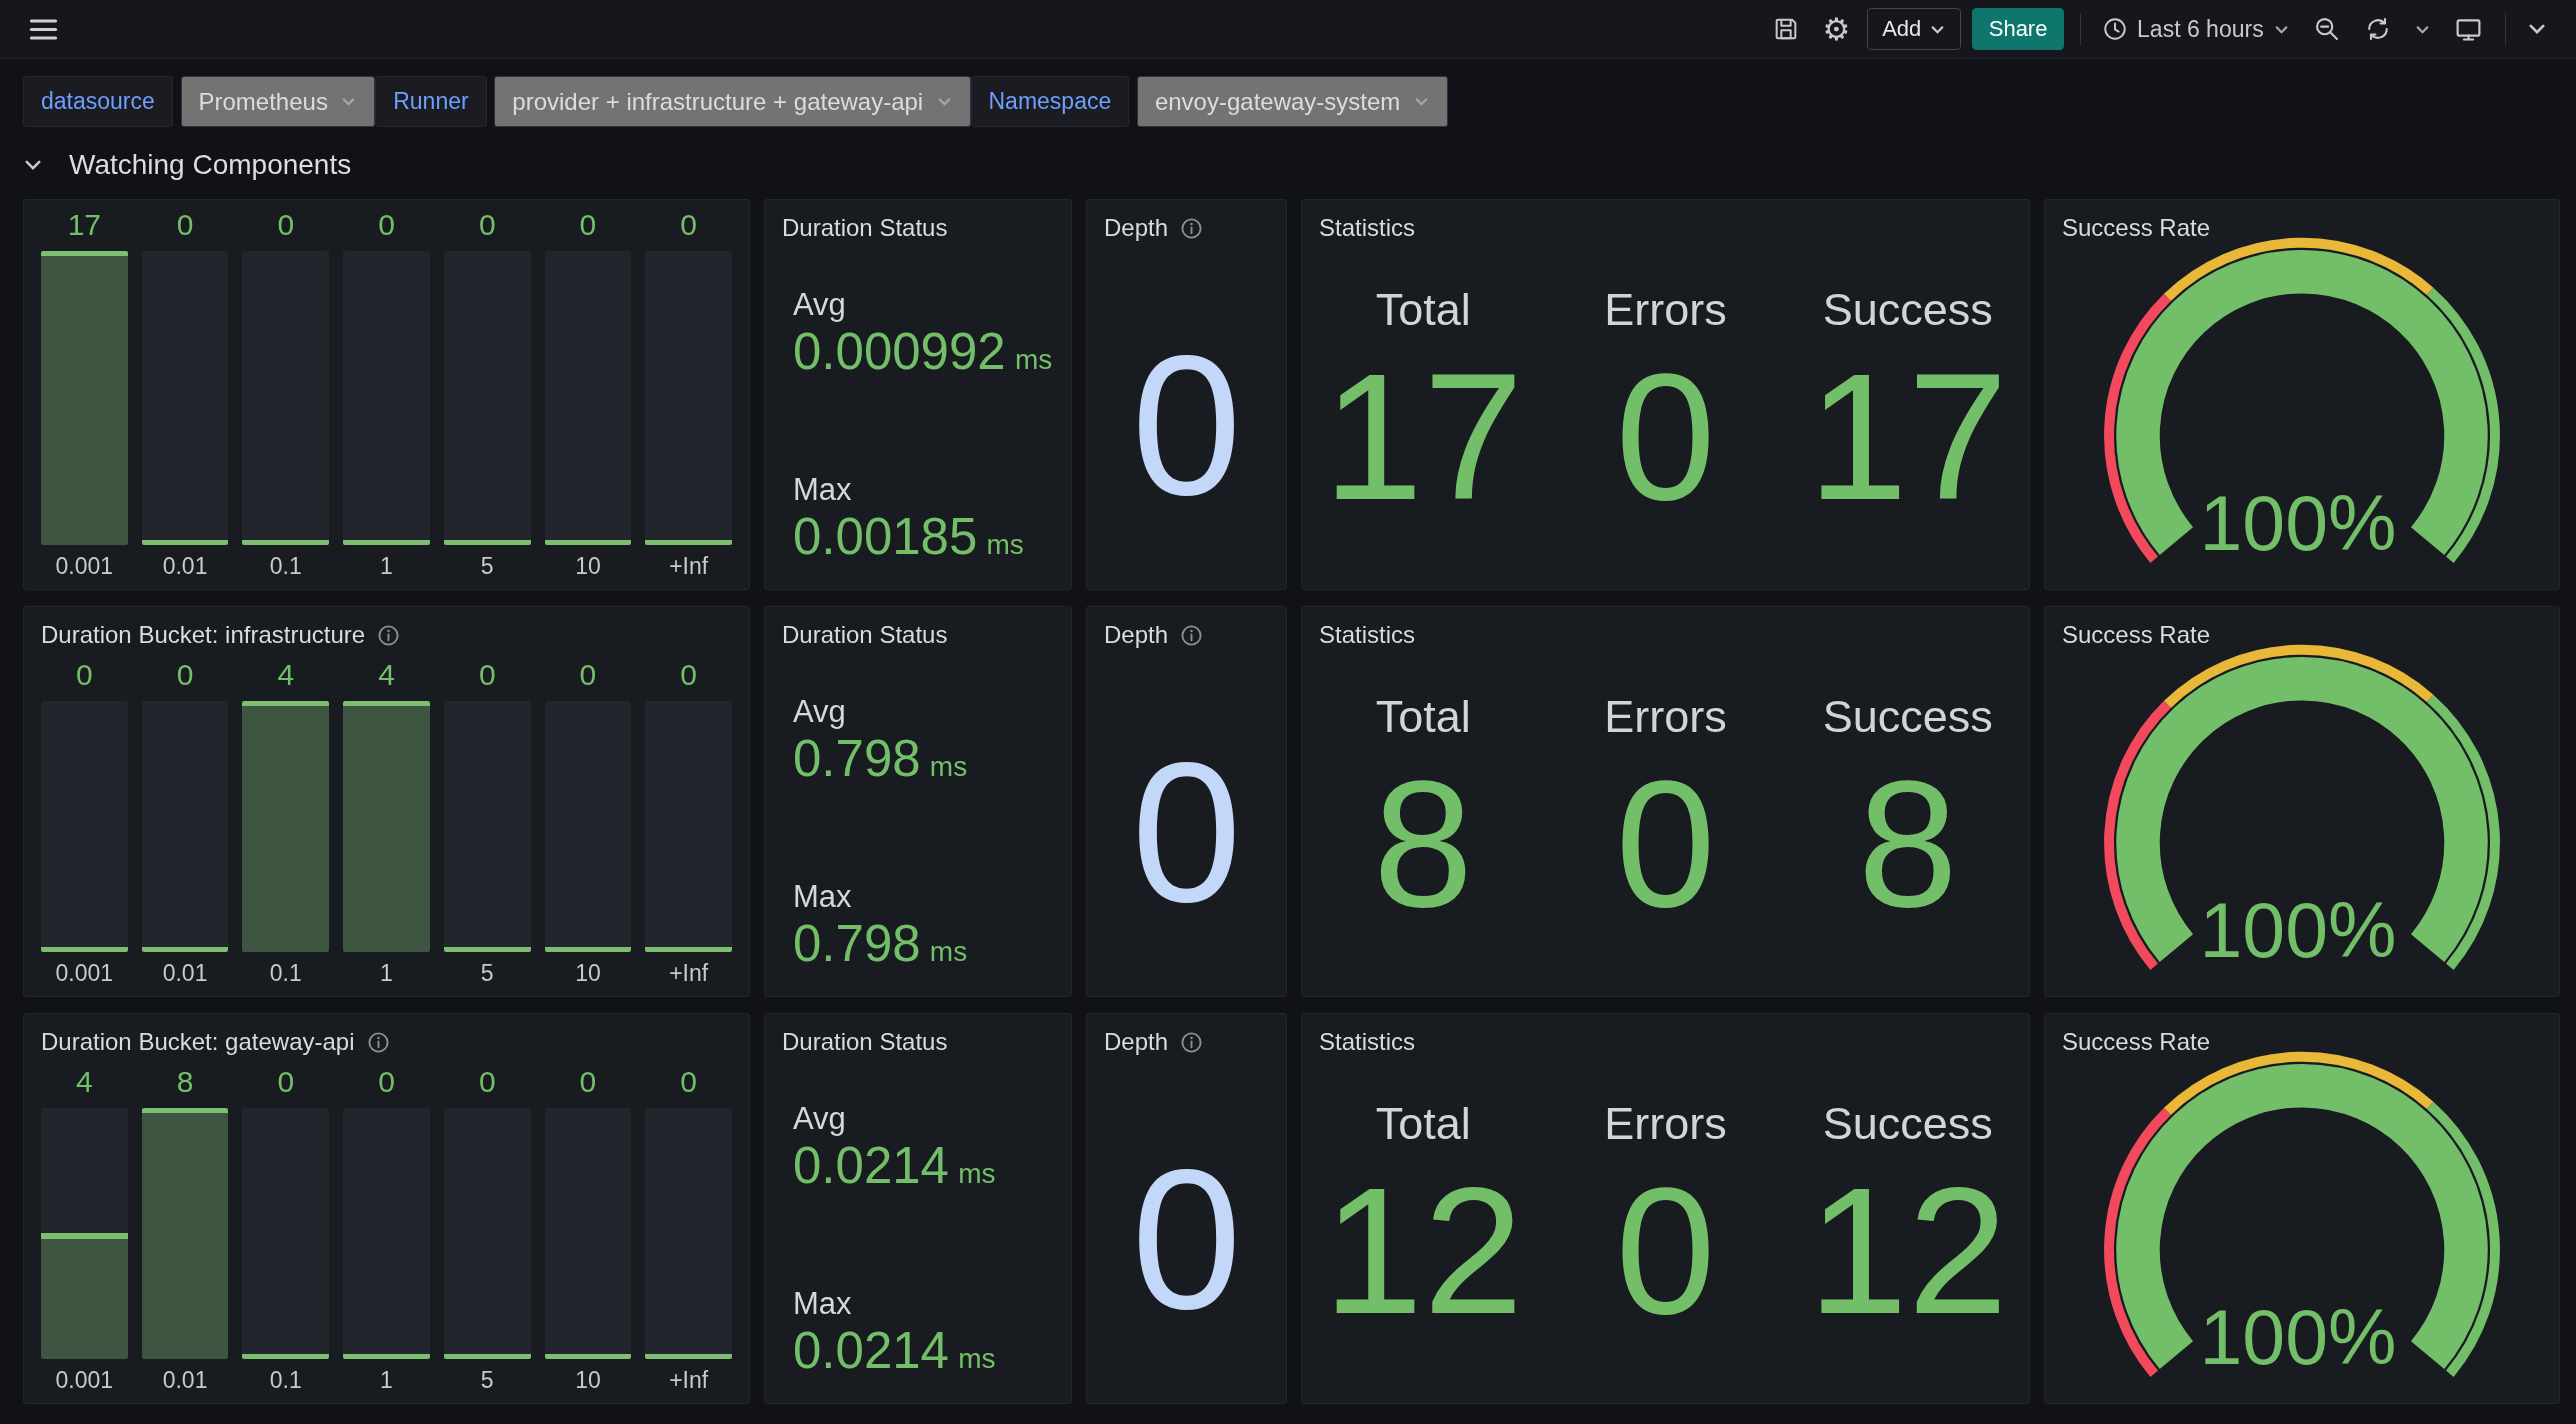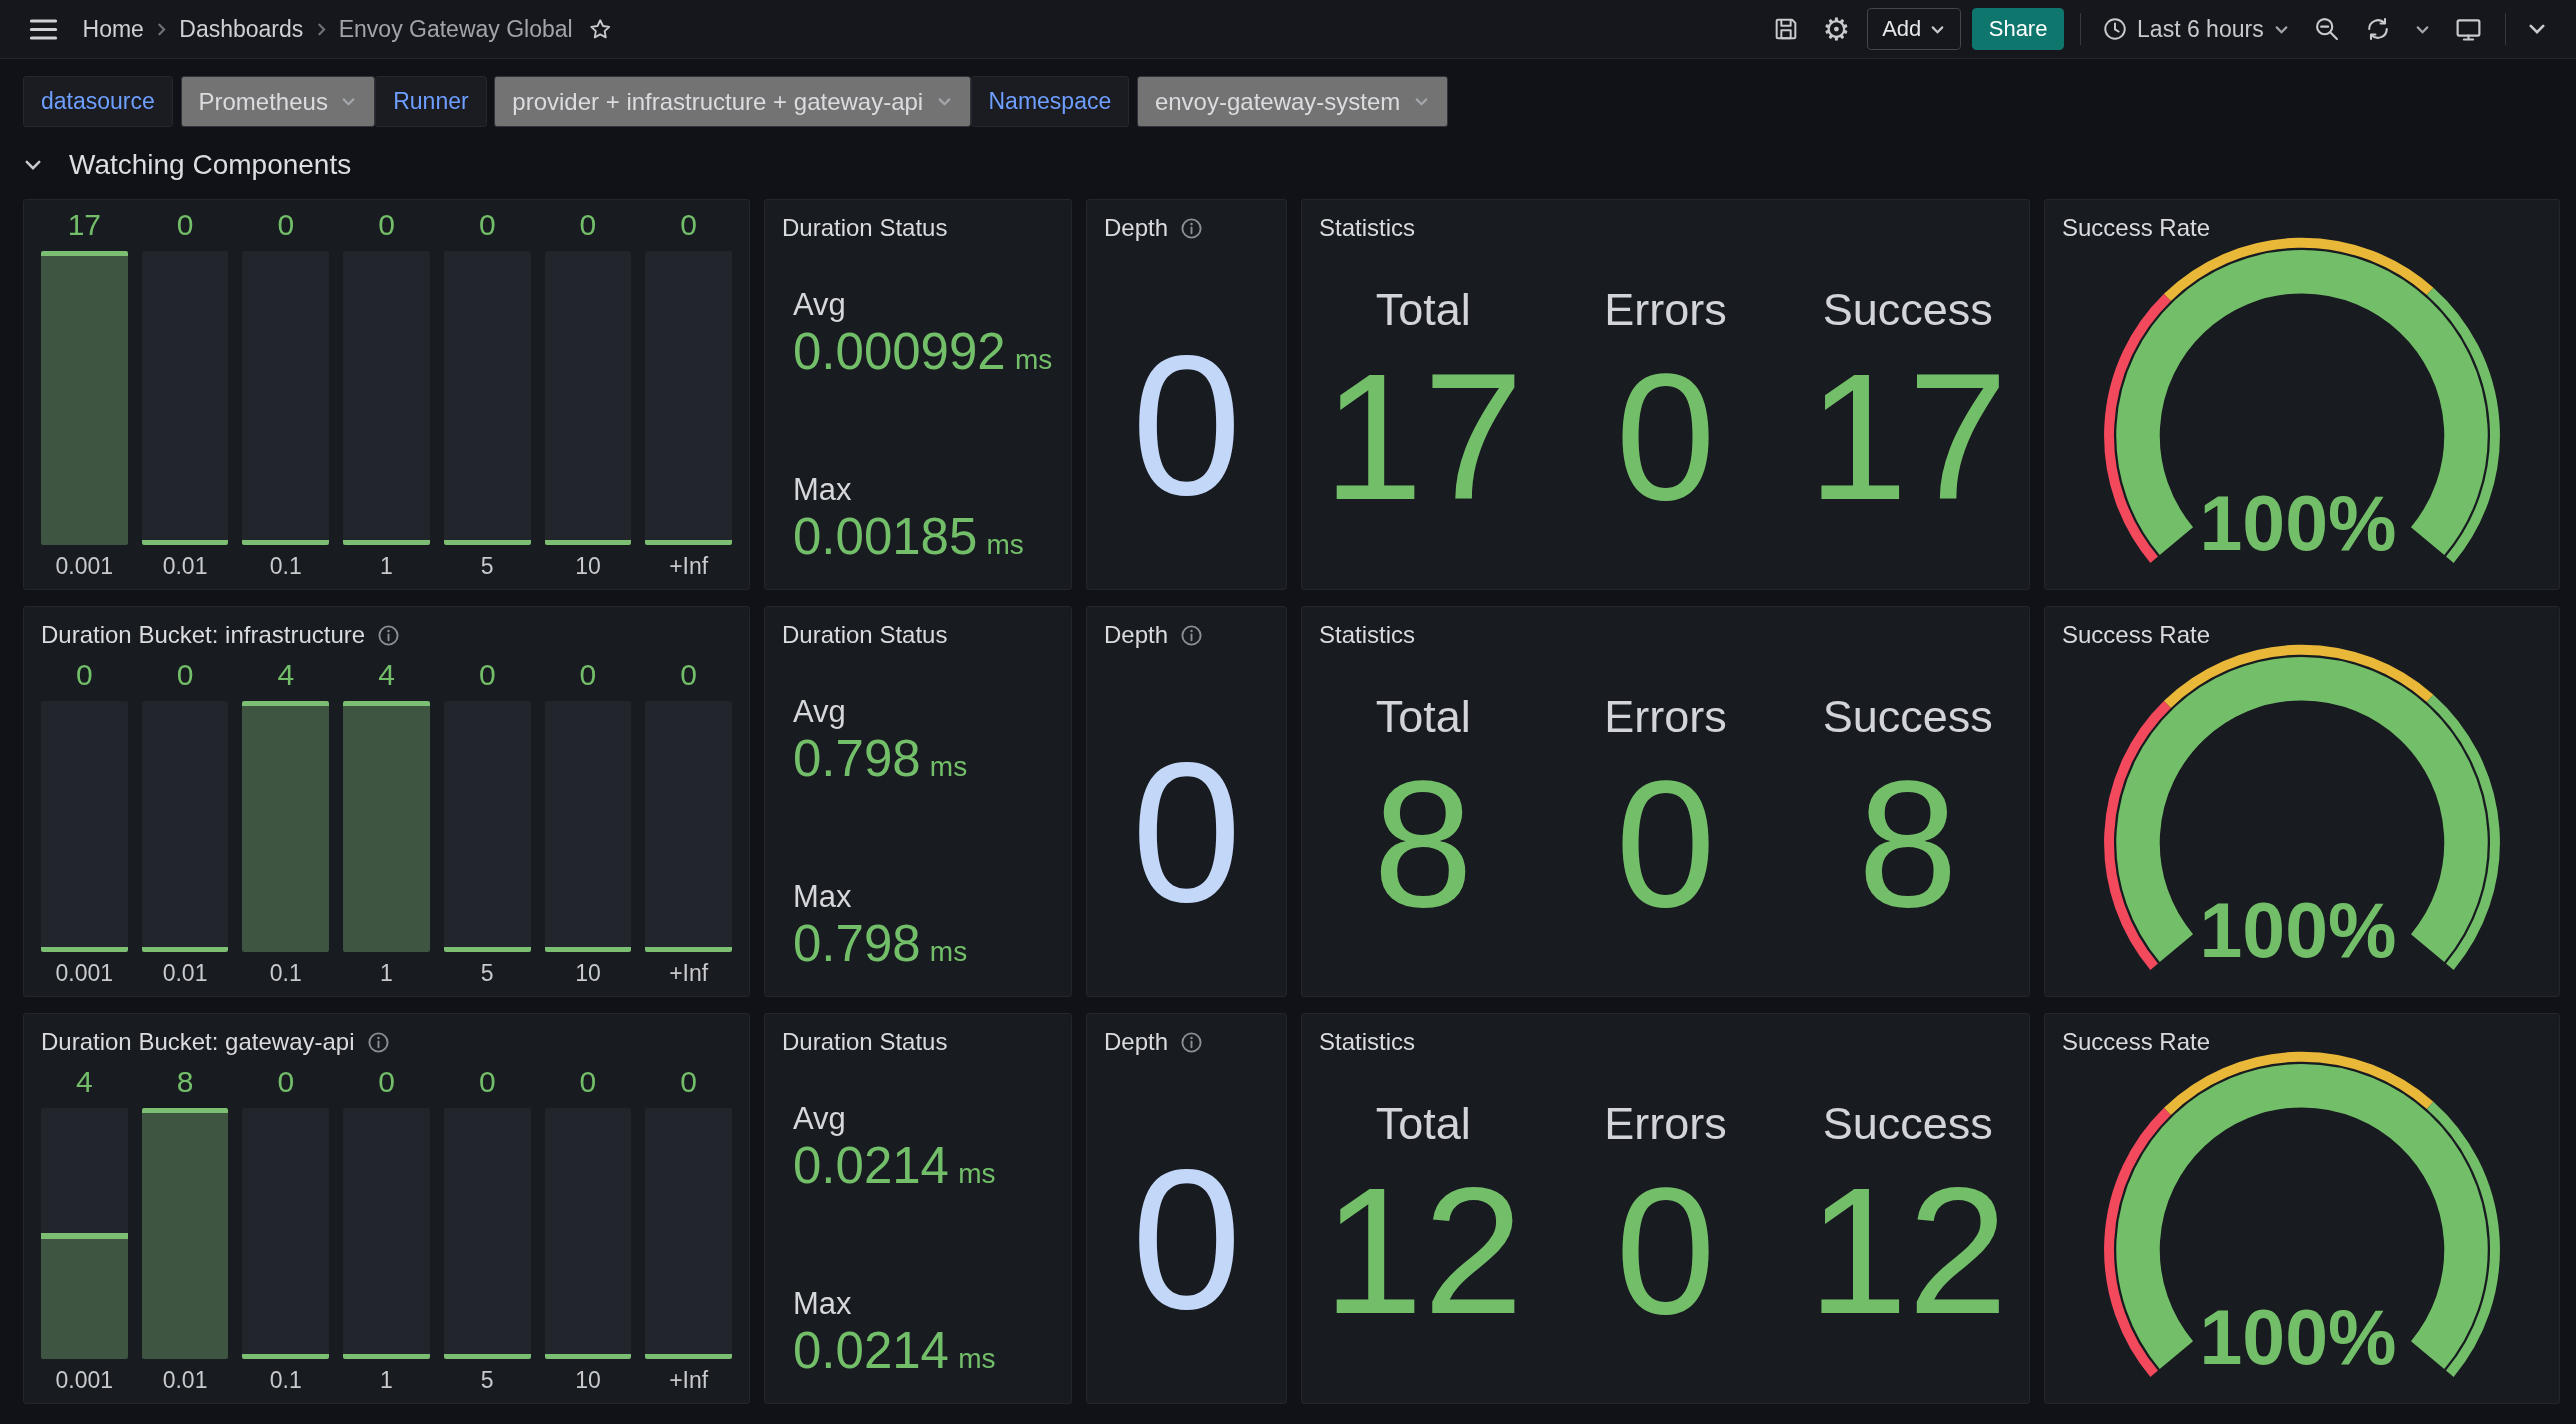--- a/index.html
+++ b/index.html
@@ -76,55 +76,35 @@
   
   .stats-cols { flex:1; display:flex; padding-top:41px; }
   .stat-col { flex:1; text-align:center; }
   .stat-label { font-size:45px; color:#D3D4D9; }
   .stat-value { font-size:180px; font-weight:500; color:#73BF69; line-height:1; margin-top:10.7px; }
 
   
   .gauge-wrap { position:absolute; inset:0; z-index:1; }
   .gauge-svg { position:absolute; inset:0; width:100%; height:100%; }
   .gauge-text { position:absolute; left:0; right:8px; top:285px; text-align:center;
-    font-size:77px; font-weight:700; color:#73BF69; line-height:1; }
+    font-size:77px; font-weight:400; color:#73BF69; line-height:1; }
 </style>
 </head>
 <body>
 
 <header class="topnav">
   <button class="iconbtn" title="Menu">
     <svg width="29" height="23" viewBox="0 0 24 19">
         <g stroke="#D0D1D4" stroke-width="2.6" stroke-linecap="round">
           <line x1="2" y1="2.5" x2="22" y2="2.5"></line>
           <line x1="2" y1="9.5" x2="22" y2="9.5"></line>
           <line x1="2" y1="16.5" x2="22" y2="16.5"></line>
         </g>
       </svg>
   </button>
-  <nav class="crumbs">
-    <a class="crumb-link">Home</a>
-    <span class="crumb-sep">
-      <svg width="17" height="17" viewBox="0 0 16 16">
-          <path d="M6 3.5l4.5 4.5L6 12.5" stroke="#6F7277" stroke-width="2" fill="none" stroke-linecap="round"></path>
-        </svg>
-      </span>
-    <a class="crumb-link">Dashboards</a>
-    <span class="crumb-sep">
-      <svg width="17" height="17" viewBox="0 0 16 16">
-          <path d="M6 3.5l4.5 4.5L6 12.5" stroke="#6F7277" stroke-width="2" fill="none" stroke-linecap="round"></path>
-        </svg>
-      </span>
-    <span class="crumb-current">Envoy Gateway Global</span>
-    <button class="iconbtn" title="Mark as favorite">
-      <svg width="24.5" height="24.5" viewBox="0 0 24 24" fill="none" stroke="#C8C9CC" stroke-width="1.8" stroke-linejoin="round">
-          <path d="M12 3.2l2.7 5.6 6.1.85-4.5 4.25 1.1 6.1-5.4-2.95-5.4 2.95 1.1-6.1L3.2 9.65l6.1-.85z"></path>
-        </svg>
-    </button>
-  </nav>
   <div class="spacer"></div>
   <div class="toolbar">
     <button class="iconbtn" title="Save dashboard">
       <svg width="28" height="28" viewBox="0 0 24 24" fill="none" stroke="#C9CACD" stroke-width="1.7" stroke-linejoin="round">
           <path d="M5 4h12.2L20 6.8V19a1 1 0 0 1-1 1H5a1 1 0 0 1-1-1V5a1 1 0 0 1 1-1z"></path>
           <path d="M8 4v5.2h8V4"></path>
           <rect x="8" y="13" width="8" height="7"></rect>
         </svg>
     </button>
     <button class="iconbtn" title="Dashboard settings" style="font-size:31px; line-height:1; color:#C9CACD;">

